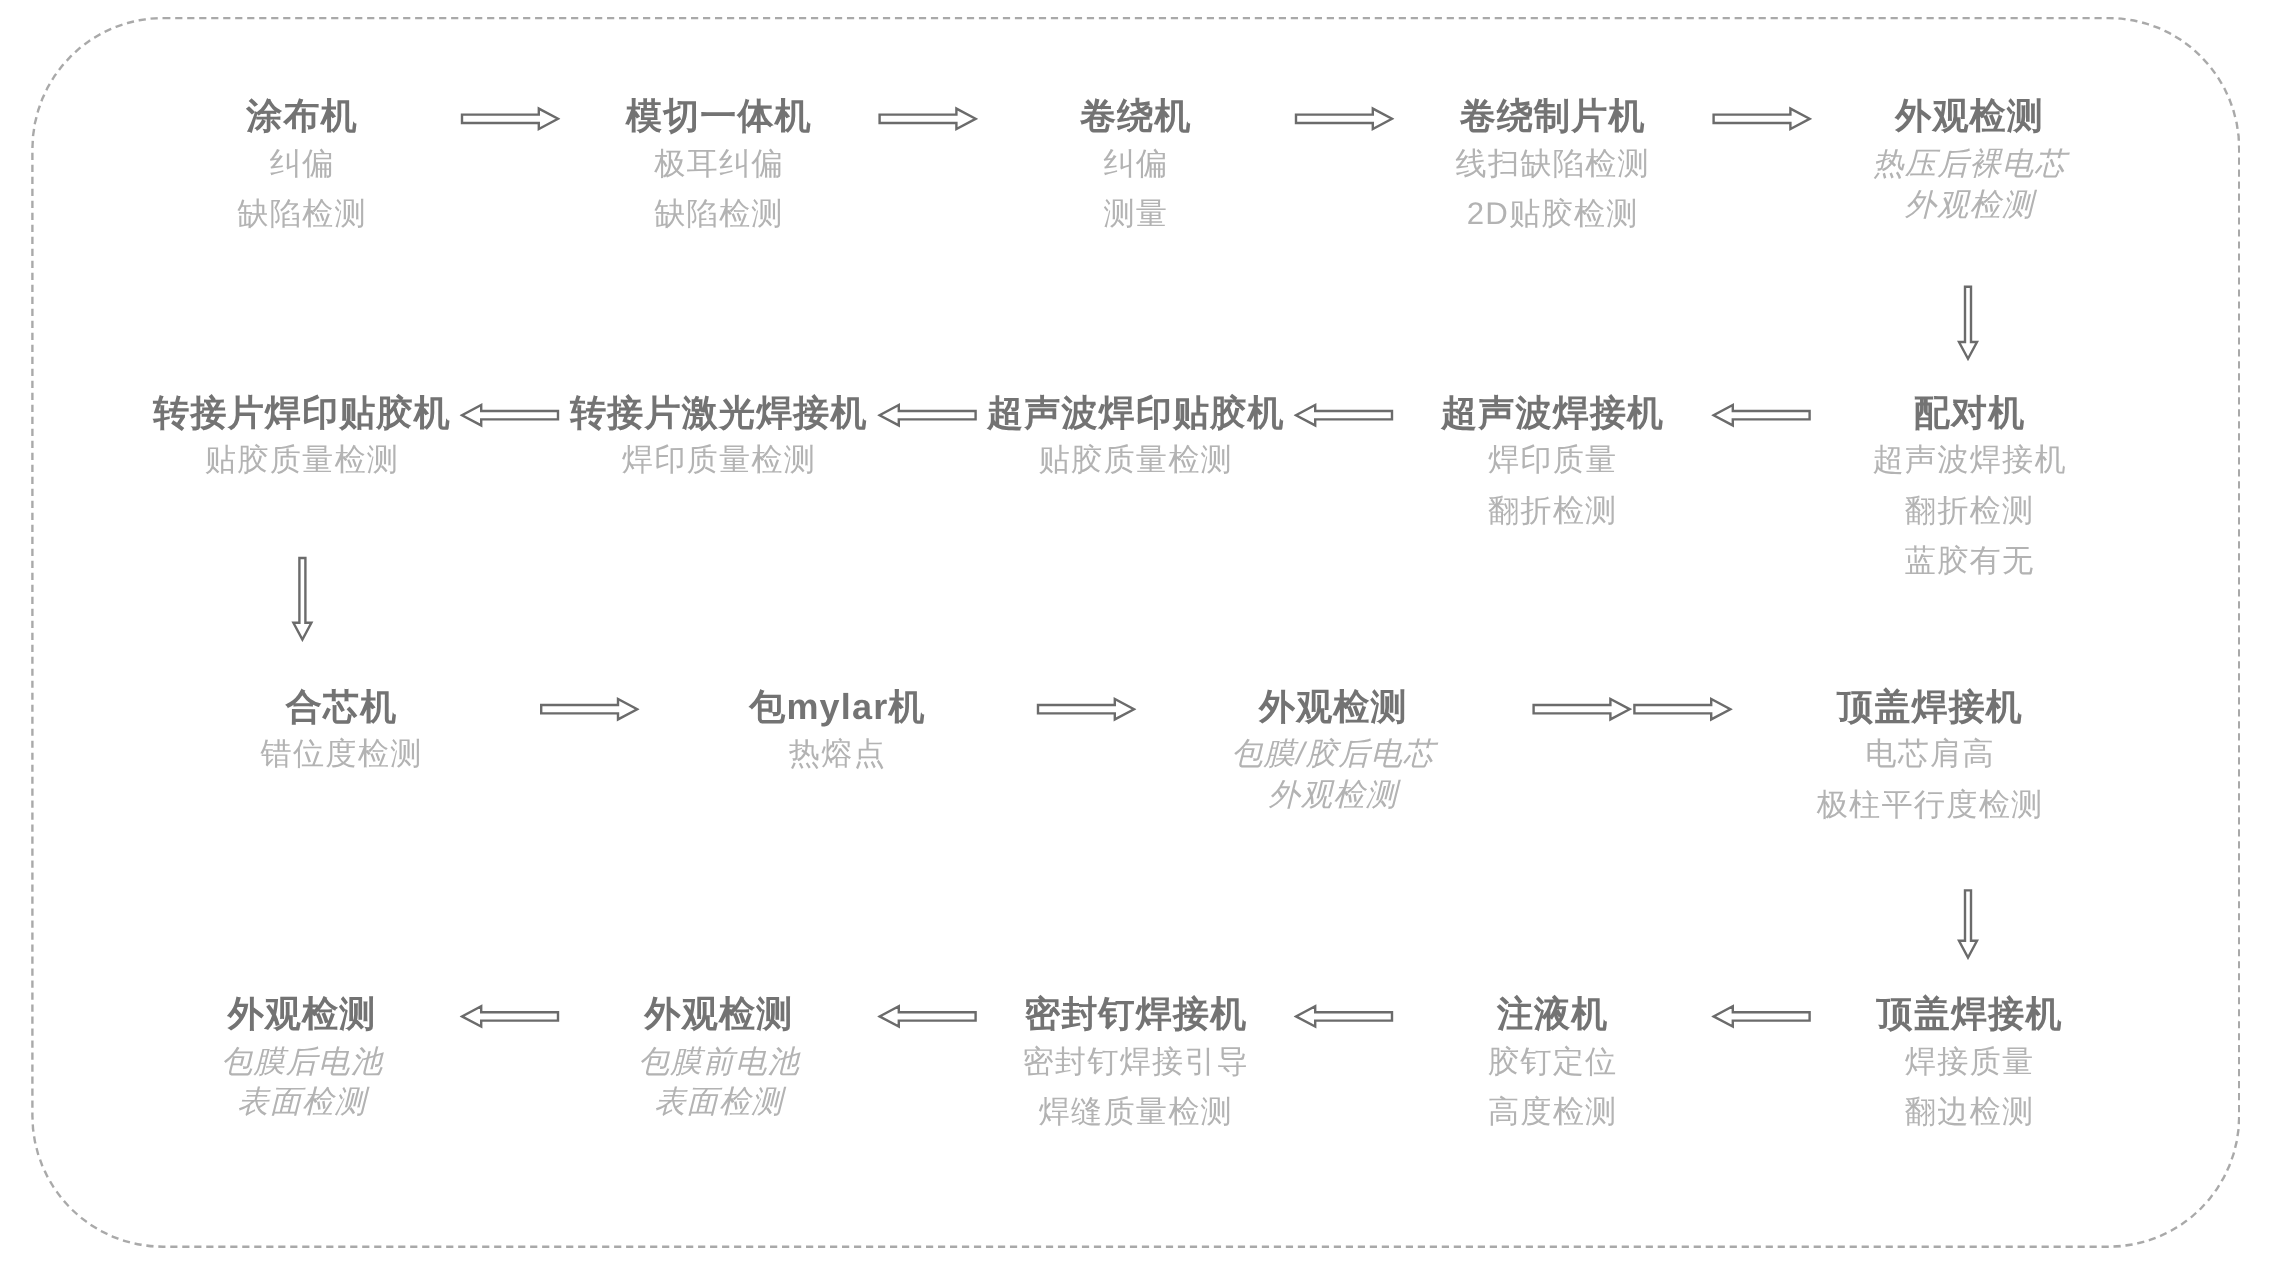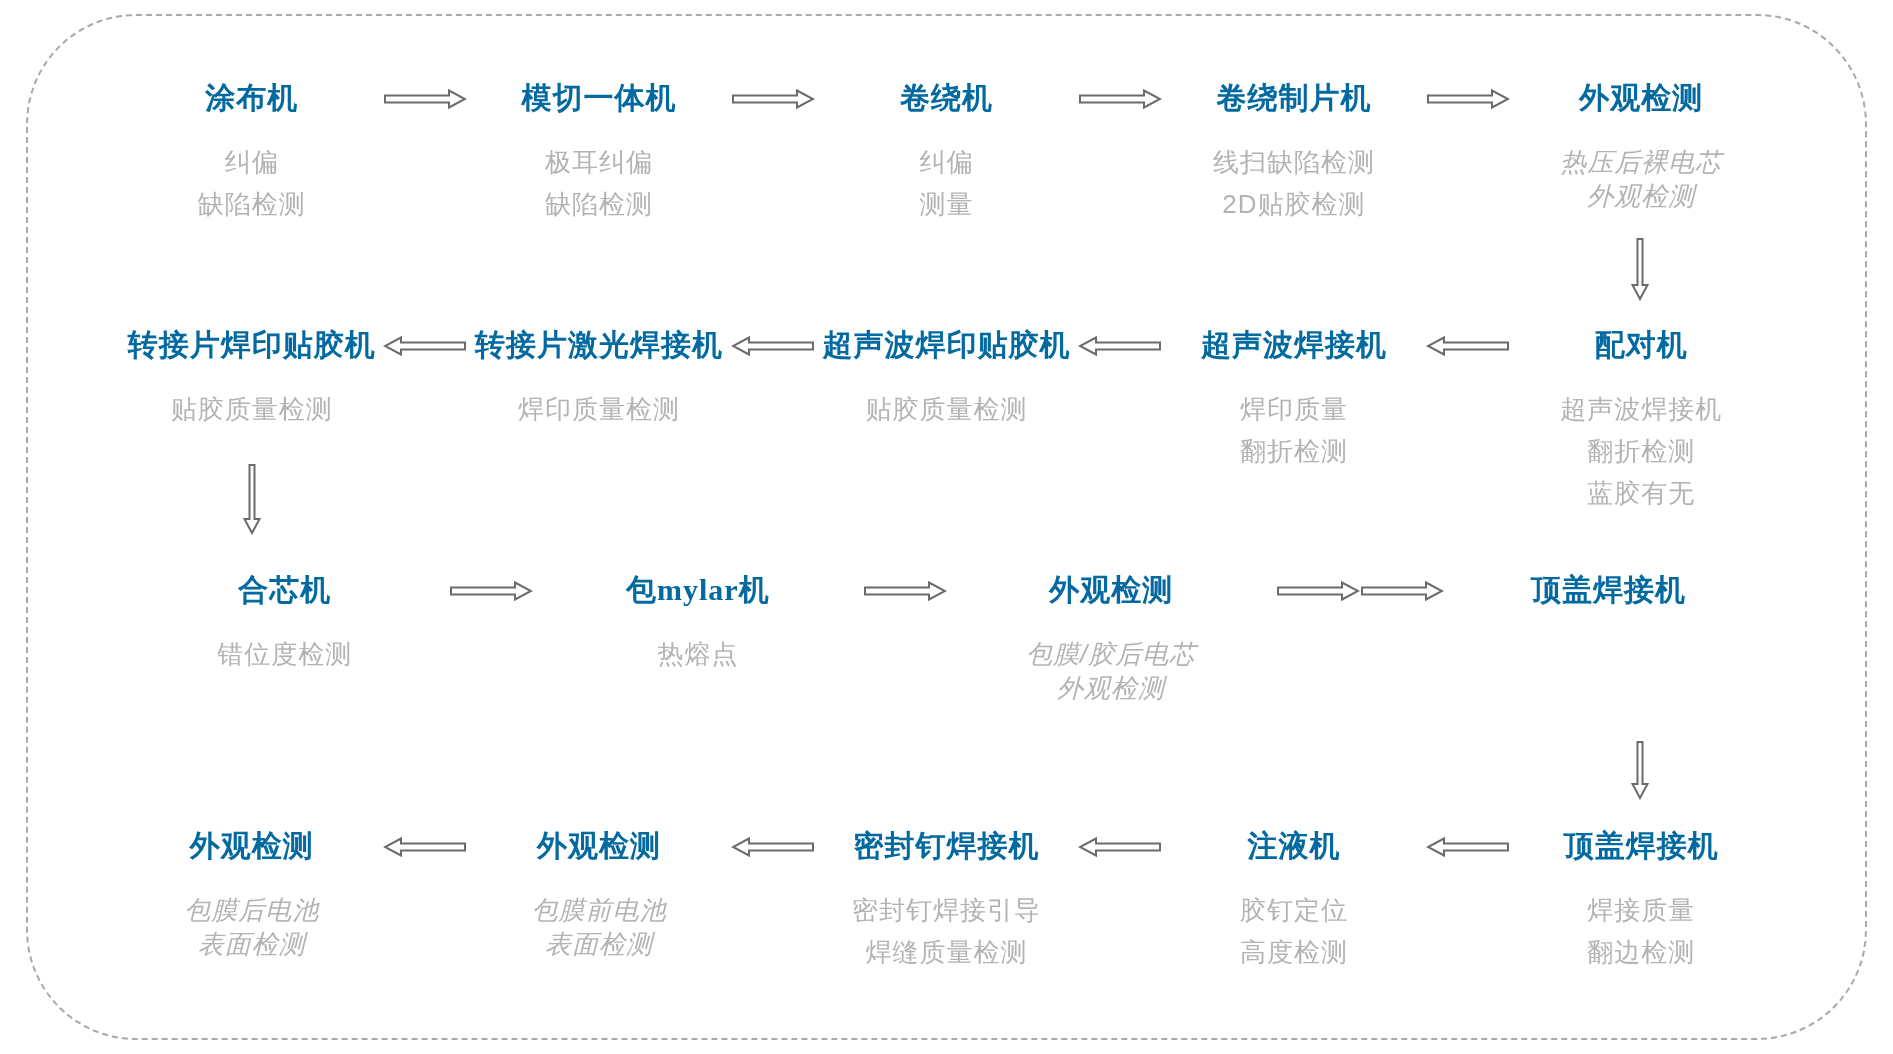--- a/index.html
+++ b/index.html
@@ -38,27 +38,25 @@
     min-width: 0;
     display: flex;
     flex-direction: column;
     align-items: center;
     text-align: center;
   }
   .node-title {
     font-size: 30px;
     line-height: 34px;
     font-weight: 600;
-    color: #0369a1;
+    color: #737373;
     letter-spacing: 1px;
     white-space: nowrap;
-    font-family: Liberation Serif, serif;
   }
   .checks {
-    margin-top: 26px;
     display: flex;
     flex-direction: column;
     align-items: center;
   }
   .check {
     font-size: 26px;
     line-height: 42px;
     color: #b3b3b3;
     letter-spacing: 1px;
     white-space: pre-line;
@@ -240,20 +238,24 @@
             <path class="arrow-shape" d="M2,8.5 L66,8.5 L66,3.5 L82,12 L66,20.5 L66,15.5 L2,15.5 Z"></path>
           </svg>
         </span>
         <span class="h-arrow-cell">
           <svg class="arrow-svg" width="84" height="24" viewBox="0 0 84 24">
             <path class="arrow-shape" d="M2,8.5 L66,8.5 L66,3.5 L82,12 L66,20.5 L66,15.5 L2,15.5 Z"></path>
           </svg>
         </span>
         <div class="node">
           <div class="node-title">顶盖焊接机</div>
+          <div class="checks">
+            <div class="check">电芯肩高</div>
+            <div class="check">极柱平行度检测</div>
+          </div>
         </div>
       </div>
       <div class="process-row row-4">
         <div class="node">
           <div class="node-title">外观检测</div>
           <div class="checks">
             <div class="check multi">包膜后电池
 表面检测</div>
           </div>
         </div>

